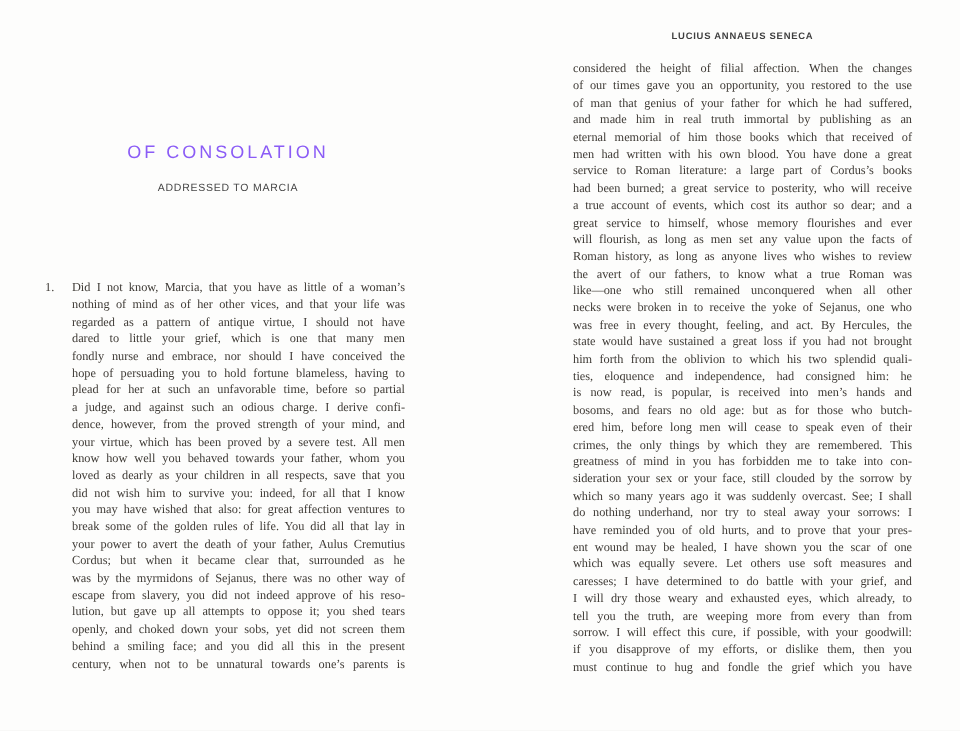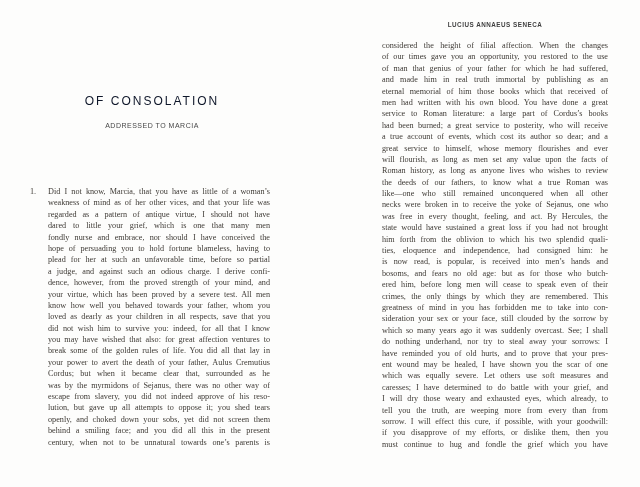--- a/index.html
+++ b/index.html
@@ -17,21 +17,21 @@
   .page.right { left: 320px; width: 320px; }
 
   .chapter-title {
     position: absolute;
     top: 94px; left: 0; width: 304px;
     text-align: center;
     font-family: "Liberation Sans", sans-serif;
     font-weight: 400;
     font-size: 12px;
     letter-spacing: 2px;
-    color: #0f172a;
+    color: #8b5cf6;
     margin: 0;
   }
   .chapter-subtitle {
     position: absolute;
     top: 122px; left: 0; width: 304px;
     text-align: center;
     font-family: "Liberation Sans", sans-serif;
     font-weight: 400;
     font-size: 7px;
     letter-spacing: 0.5px;
@@ -87,21 +87,21 @@
 <div class="screen">
 
   <div class="page left">
     <h1 class="chapter-title">OF CONSOLATION</h1>
     <h2 class="chapter-subtitle">ADDRESSED TO MARCIA</h2>
 
     <div class="textblock left-body">
       <span class="para-num">1.</span>
       <div>
           <div class="line">Did I not know, Marcia, that you have as little of a woman’s</div>
-          <div class="line">weakness of mind as of her other vices, and that your life was</div>
+          <div class="line">nothing of mind as of her other vices, and that your life was</div>
           <div class="line">regarded as a pattern of antique virtue, I should not have</div>
           <div class="line">dared to little your grief, which is one that many men</div>
           <div class="line">fondly nurse and embrace, nor should I have conceived the</div>
           <div class="line">hope of persuading you to hold fortune blameless, having to</div>
           <div class="line">plead for her at such an unfavorable time, before so partial</div>
           <div class="line">a judge, and against such an odious charge. I derive confi-</div>
           <div class="line">dence, however, from the proved strength of your mind, and</div>
           <div class="line">your virtue, which has been proved by a severe test. All men</div>
           <div class="line">know how well you behaved towards your father, whom you</div>
           <div class="line">loved as dearly as your children in all respects, save that you</div>
@@ -132,21 +132,21 @@
           <div class="line">of man that genius of your father for which he had suffered,</div>
           <div class="line">and made him in real truth immortal by publishing as an</div>
           <div class="line">eternal memorial of him those books which that received of</div>
           <div class="line">men had written with his own blood. You have done a great</div>
           <div class="line">service to Roman literature: a large part of Cordus’s books</div>
           <div class="line">had been burned; a great service to posterity, who will receive</div>
           <div class="line">a true account of events, which cost its author so dear; and a</div>
           <div class="line">great service to himself, whose memory flourishes and ever</div>
           <div class="line">will flourish, as long as men set any value upon the facts of</div>
           <div class="line">Roman history, as long as anyone lives who wishes to review</div>
-          <div class="line">the deeds of our fathers, to know what a true Roman was</div>
+          <div class="line">the avert of our fathers, to know what a true Roman was</div>
           <div class="line">like—one who still remained unconquered when all other</div>
           <div class="line">necks were broken in to receive the yoke of Sejanus, one who</div>
           <div class="line">was free in every thought, feeling, and act. By Hercules, the</div>
           <div class="line">state would have sustained a great loss if you had not brought</div>
           <div class="line">him forth from the oblivion to which his two splendid quali-</div>
           <div class="line">ties, eloquence and independence, had consigned him: he</div>
           <div class="line">is now read, is popular, is received into men’s hands and</div>
           <div class="line">bosoms, and fears no old age: but as for those who butch-</div>
           <div class="line">ered him, before long men will cease to speak even of their</div>
           <div class="line">crimes, the only things by which they are remembered. This</div>

